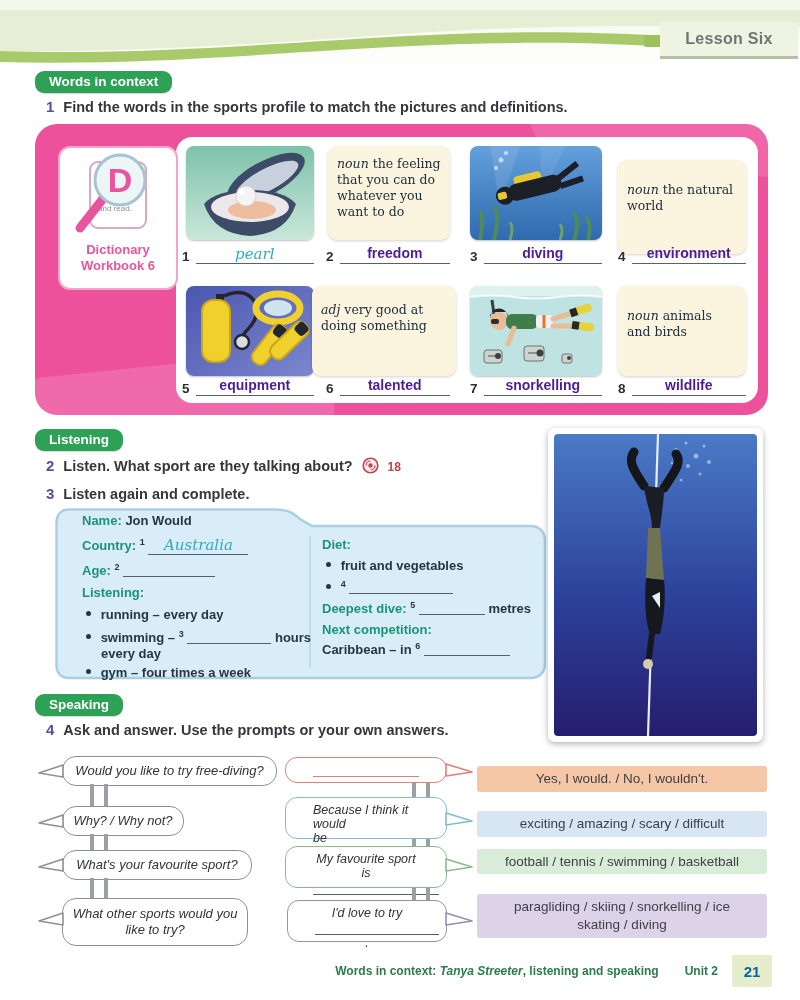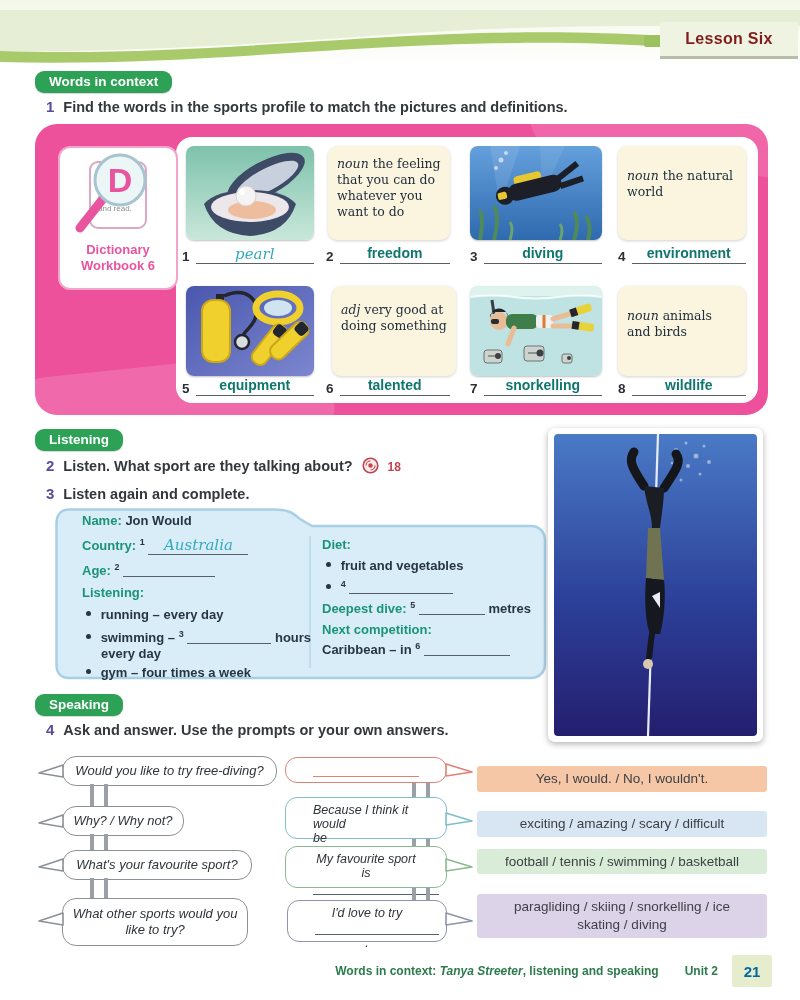--- a/index.html
+++ b/index.html
@@ -4,21 +4,21 @@
 <style>
   html,body{margin:0;padding:0;background:#ffffff;}
   #page{position:relative;width:800px;height:1000px;background:#ffffff;overflow:hidden;
         font-family:"Liberation Sans",sans-serif;color:#34383c;}
   .abs{position:absolute;}
 
   
   .banner{left:0;top:0;width:800px;height:70px;background:linear-gradient(#f4f8ea,#ffffff);}
   .lesson-tab{left:660px;top:22px;width:138px;height:34px;background:#eff3e1;
       border-bottom:3px solid #b7bcab;display:flex;align-items:center;justify-content:center;
-      font-size:16px;font-weight:bold;color:#7f1d1d;letter-spacing:.3px;}
+      font-size:16px;font-weight:bold;color:#737373;letter-spacing:.3px;}
   .tab-nub{left:644px;top:35px;width:18px;height:12px;background:#9cc25e;border-radius:2px;}
 
   
   .pill{background:#2da156;color:#ffffff;font-size:13.5px;font-weight:bold;
         border-radius:9px;padding:3px 14px 4px;display:inline-block;box-shadow:0 1px 0 rgba(0,0,0,.15);}
   .exnum{color:#5a4b9e;font-weight:bold;font-size:15px;}
   .exline{display:flex;gap:9px;align-items:baseline;font-size:14.5px;font-weight:bold;color:#34383c;}
 
   
   .pinkbox{left:35px;top:124px;width:733px;height:291px;background:#ee519c;border-radius:22px;overflow:hidden;}
@@ -28,21 +28,21 @@
   .dictcard{left:58px;top:146px;width:116px;height:140px;background:#fff;border:2px solid #f2a5cc;
             border-radius:12px;display:flex;flex-direction:column;align-items:center;}
   .dictlabel{color:#e8559e;font-weight:bold;font-size:13px;text-align:center;line-height:1.2;margin-top:2px;}
   .imgcell{border-radius:8px;overflow:hidden;box-shadow:0 1px 2px rgba(0,0,0,.25);}
   .defcard{background:#fbf5e0;border-radius:9px;box-shadow:0 1px 3px rgba(0,0,0,.18);
            font-family:"DejaVu Serif",serif;font-size:12.5px;line-height:1.28;color:#22303c;
            padding:10px 9px;box-sizing:border-box;}
   .pos{font-style:italic;}
   .ansrow{display:flex;align-items:flex-end;gap:6px;font-size:13.5px;font-weight:bold;color:#2c3036;}
   .ansline{flex:1;border-bottom:1.6px solid #596068;text-align:center;height:18px;
-           color:#0f766e;font-size:14px;font-weight:bold;}
+           color:#4c1d95;font-size:14px;font-weight:bold;}
   .ansline.hand{color:#35a9bd;font-family:"DejaVu Serif",serif;font-style:italic;font-weight:normal;font-size:15px;}
 
   
   .profiletext{font-size:13px;font-weight:bold;color:#273642;}
   .plabel{color:#1b9377;}
   .blank{display:inline-block;height:14px;border-bottom:1.6px solid #55606b;vertical-align:-2px;}
   .wblank{display:inline-block;height:17px;border-bottom:1.6px solid #55606b;text-align:center;
           color:#35a9bd;font-family:"DejaVu Serif",serif;font-style:italic;font-weight:normal;font-size:15px;line-height:17px;}
   sup{font-size:9px;}
   .bullet{display:inline-block;width:5px;height:5px;border-radius:50%;background:#273642;vertical-align:3px;margin-right:6px;}
@@ -157,21 +157,21 @@
         <rect x="27" y="38" width="9" height="7" rx="2" fill="#e8c832"></rect>
         <line x1="90" y1="38" x2="112" y2="28" stroke="#1c1f27" stroke-width="6"></line>
         <line x1="90" y1="46" x2="114" y2="44" stroke="#1c1f27" stroke-width="6"></line>
       </g>
       <circle cx="26" cy="22" r="2" fill="#fff" opacity=".6"></circle>
         <circle cx="31" cy="14" r="2.5" fill="#fff" opacity=".6"></circle>
       <circle cx="36" cy="7" r="2" fill="#fff" opacity=".6"></circle>
     </svg>
   </div>
 
-  <div class="abs defcard" style="left:618px;top:146px;width:128px;height:94px;padding-top:22px;">
+  <div class="abs defcard" style="left:618px;top:160px;width:128px;height:94px;padding-top:22px;">
     <span class="pos">noun</span>
     <span>the natural world</span>
   </div>
 
   <div class="abs ansrow" style="left:182px;top:245px;width:132px;">
     <span>1</span>
     <span class="ansline hand">pearl</span>
   </div>
   <div class="abs ansrow" style="left:326px;top:245px;width:124px;">
     <span>2</span>
@@ -205,21 +205,21 @@
           <rect x="76" y="36" width="16" height="46" rx="7" fill="#f0d02c" stroke="#c9a61b" stroke-width="2"></rect>
           <rect x="78" y="36" width="12" height="12" rx="4" fill="#23262e"></rect>
         </g>
       <g transform="rotate(46 104 54)">
           <rect x="96" y="32" width="16" height="46" rx="7" fill="#f0d02c" stroke="#c9a61b" stroke-width="2"></rect>
           <rect x="98" y="32" width="12" height="12" rx="4" fill="#23262e"></rect>
         </g>
     </svg>
   </div>
 
-  <div class="abs defcard" style="left:332px;top:286px;width:124px;height:90px;padding-top:16px;">
+  <div class="abs defcard" style="left:312px;top:286px;width:144px;height:90px;padding-top:16px;">
     <span class="pos">adj</span>
     <span>very good at doing something</span>
   </div>
 
   <div class="abs imgcell" style="left:470px;top:286px;width:132px;height:90px;">
     <svg width="132" height="90" viewBox="0 0 132 90">
       <rect width="132" height="90" fill="#bfe3e2"></rect>
       <rect width="132" height="10" fill="#def2ee"></rect>
       <path d="M0,11 Q22,8 44,11 T88,11 T132,11" stroke="#ffffff" stroke-width="2" fill="none" opacity=".8"></path>
       <g>

